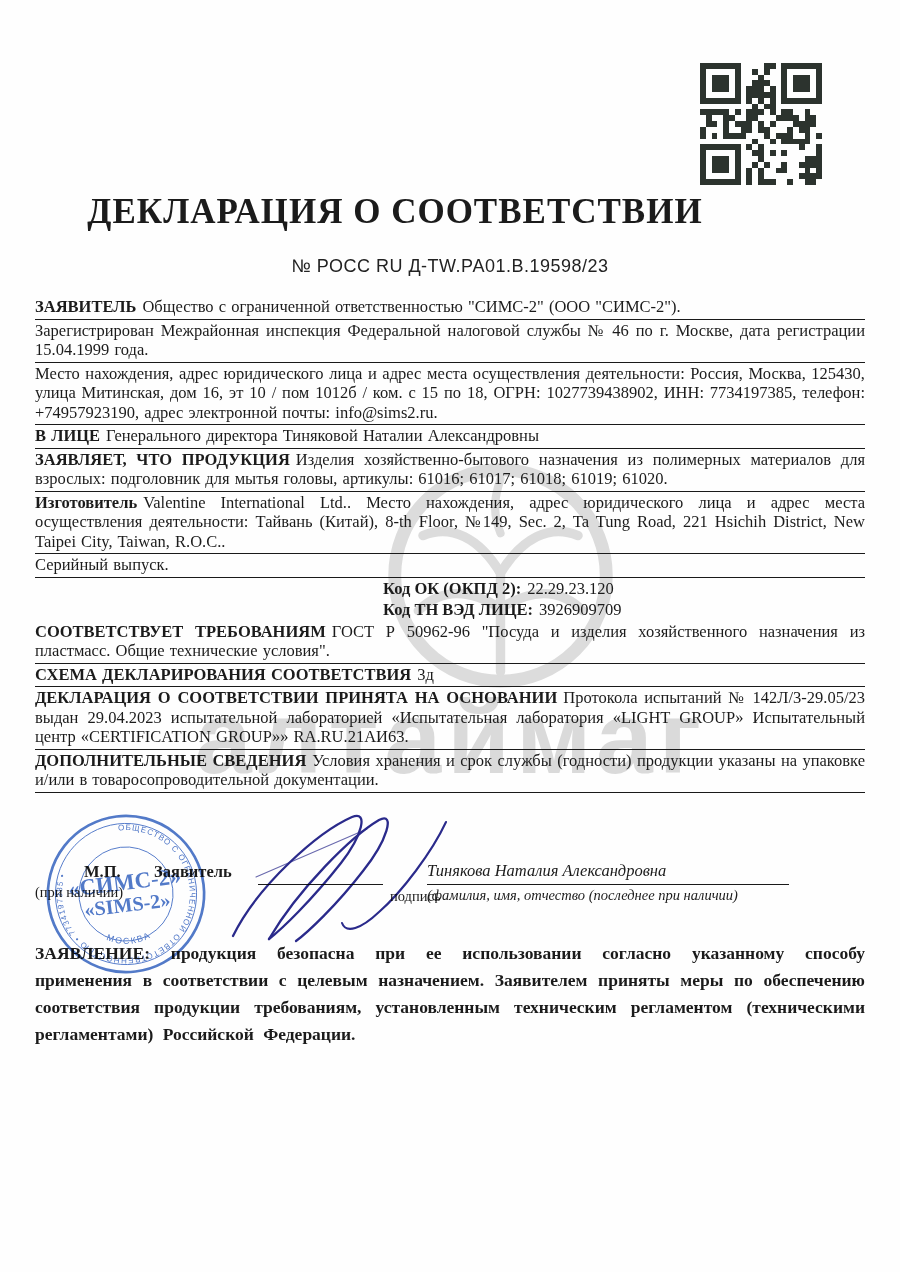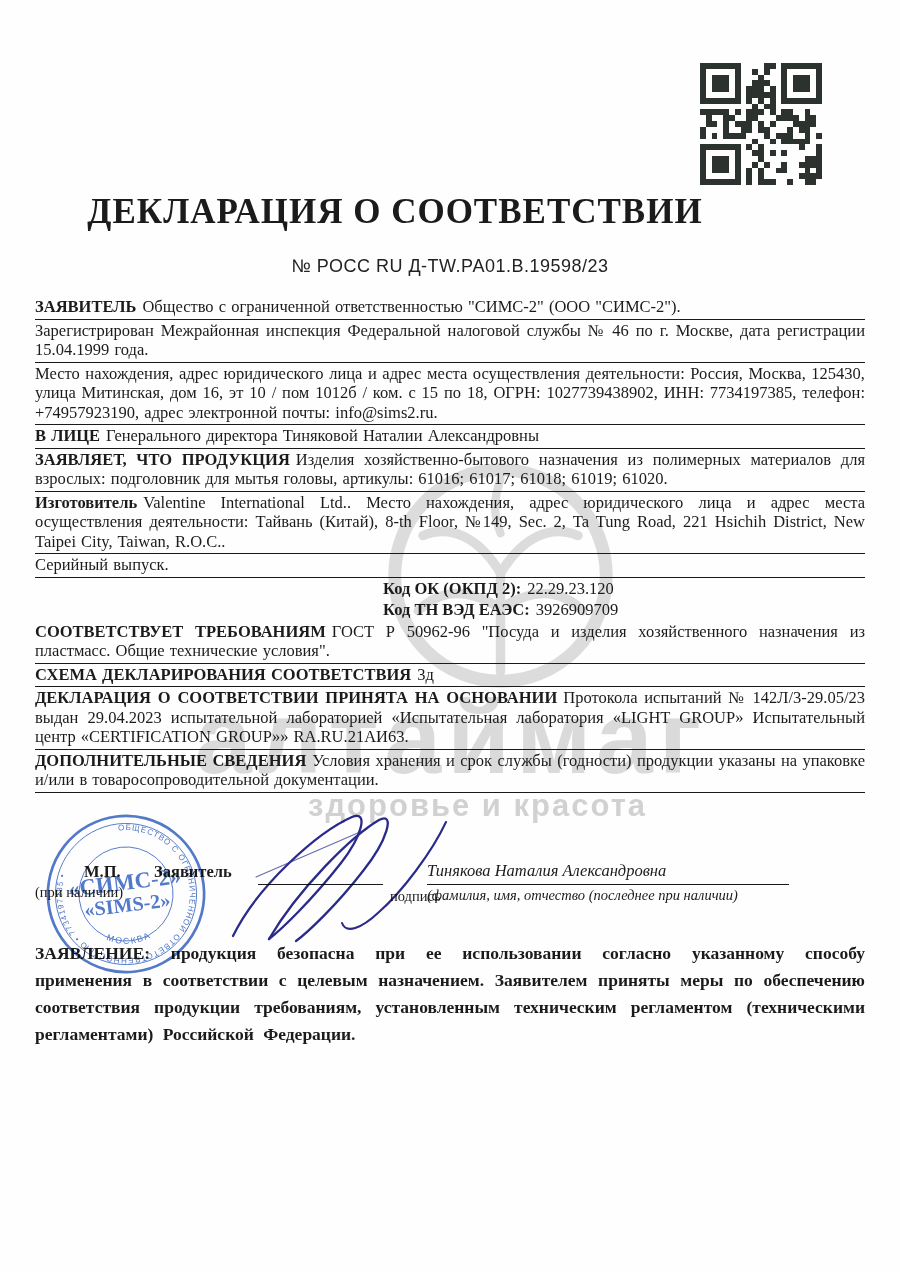--- a/index.html
+++ b/index.html
@@ -52,21 +52,20 @@
       <path d="M100 182 C100 150 100 128 100 98" stroke-width="8"></path>
       <path d="M100 98 C82 68 58 56 34 66" stroke-width="8"></path>
       <path d="M100 98 C118 68 142 56 166 66" stroke-width="8"></path>
       <path d="M100 128 C72 110 48 112 30 130" stroke-width="8"></path>
       <path d="M100 128 C128 110 152 112 170 130" stroke-width="8"></path>
       <path d="M100 64 C92 44 96 30 100 18" stroke-width="7"></path>
     </g>
   </svg>
 
   <div class="wm-big">алтаймаг</div>
-  <div class="wm-sub">здоровье и красота</div>
 
   <svg id="qr" class="qr" viewBox="0 0 21 21" shape-rendering="crispEdges">
       <rect x="11" y="0" width="1" height="1" fill="#2c332e"></rect>
       <rect x="12" y="0" width="1" height="1" fill="#2c332e"></rect>
       <rect x="9" y="1" width="1" height="1" fill="#2c332e"></rect>
       <rect x="11" y="1" width="1" height="1" fill="#2c332e"></rect>
       <rect x="10" y="2" width="1" height="1" fill="#2c332e"></rect>
       <rect x="9" y="3" width="1" height="1" fill="#2c332e"></rect>
       <rect x="10" y="3" width="1" height="1" fill="#2c332e"></rect>
       <rect x="11" y="3" width="1" height="1" fill="#2c332e"></rect>
@@ -307,21 +306,21 @@
 
     <div class="rows">
       <div class="row rule"><span class="lbl">ЗАЯВИТЕЛЬ</span><span>Общество с ограниченной ответственностью "СИМС-2" (ООО "СИМС-2").</span></div>
       <div class="row rule"><span>Зарегистрирован Межрайонная инспекция Федеральной налоговой службы № 46 по г. Москве, дата регистрации 15.04.1999 года.</span></div>
       <div class="row rule"><span>Место нахождения, адрес юридического лица и адрес места осуществления деятельности: Россия, Москва, 125430, улица Митинская, дом 16, эт 10 / пом 1012б / ком. с 15 по 18, ОГРН: 1027739438902, ИНН: 7734197385, телефон: +74957923190, адрес электронной почты: info@sims2.ru.</span></div>
       <div class="row rule"><span class="lbl">В ЛИЦЕ</span><span>Генерального директора Тиняковой Наталии Александровны</span></div>
       <div class="row rule"><span class="lbl">ЗАЯВЛЯЕТ, ЧТО ПРОДУКЦИЯ</span><span>Изделия хозяйственно-бытового назначения из полимерных материалов для взрослых: подголовник для мытья головы, артикулы: 61016; 61017; 61018; 61019; 61020.</span></div>
       <div class="row rule"><span class="lbl">Изготовитель</span><span>Valentine International Ltd.. Место нахождения, адрес юридического лица и адрес места осуществления деятельности: Тайвань (Китай), 8-th Floor, №149, Sec. 2, Ta Tung Road, 221 Hsichih District, New Taipei City, Taiwan, R.O.C..</span></div>
       <div class="row rule"><span>Серийный выпуск.</span></div>
       <div class="code-line"><span class="lbl">Код ОК (ОКПД 2):</span><span>22.29.23.120</span></div>
-      <div class="code-line"><span class="lbl">Код ТН ВЭД ЕАЭС:</span><span>3926909709</span></div>
+      <div class="code-line"><span class="lbl">Код ТН ВЭД ЛИЦЕ:</span><span>3926909709</span></div>
       <div class="row rule"><span class="lbl">СООТВЕТСТВУЕТ ТРЕБОВАНИЯМ</span><span>ГОСТ Р 50962-96 "Посуда и изделия хозяйственного назначения из пластмасс. Общие технические условия".</span></div>
       <div class="row rule"><span class="lbl">СХЕМА ДЕКЛАРИРОВАНИЯ СООТВЕТСТВИЯ</span><span>3д</span></div>
       <div class="row rule"><span class="lbl">ДЕКЛАРАЦИЯ О СООТВЕТСТВИИ ПРИНЯТА НА ОСНОВАНИИ</span><span>Протокола испытаний № 142Л/3-29.05/23 выдан 29.04.2023 испытательной лабораторией «Испытательная лаборатория «LIGHT GROUP» Испытательный центр «CERTIFICATION GROUP»» RA.RU.21АИ63.</span></div>
       <div class="row rule"><span class="lbl">ДОПОЛНИТЕЛЬНЫЕ СВЕДЕНИЯ</span><span>Условия хранения и срок службы (годности) продукции указаны на упаковке и/или в товаросопроводительной документации.</span></div>
     </div>
 
     <div class="sig-block">
       <span class="abs mp" style="left:49px;top:4px;">М.П.</span>
       <span class="abs small-cap" style="left:0;top:26px;">(при наличии)</span>
       <span class="abs mp" style="left:119px;top:4px;">Заявитель</span>

